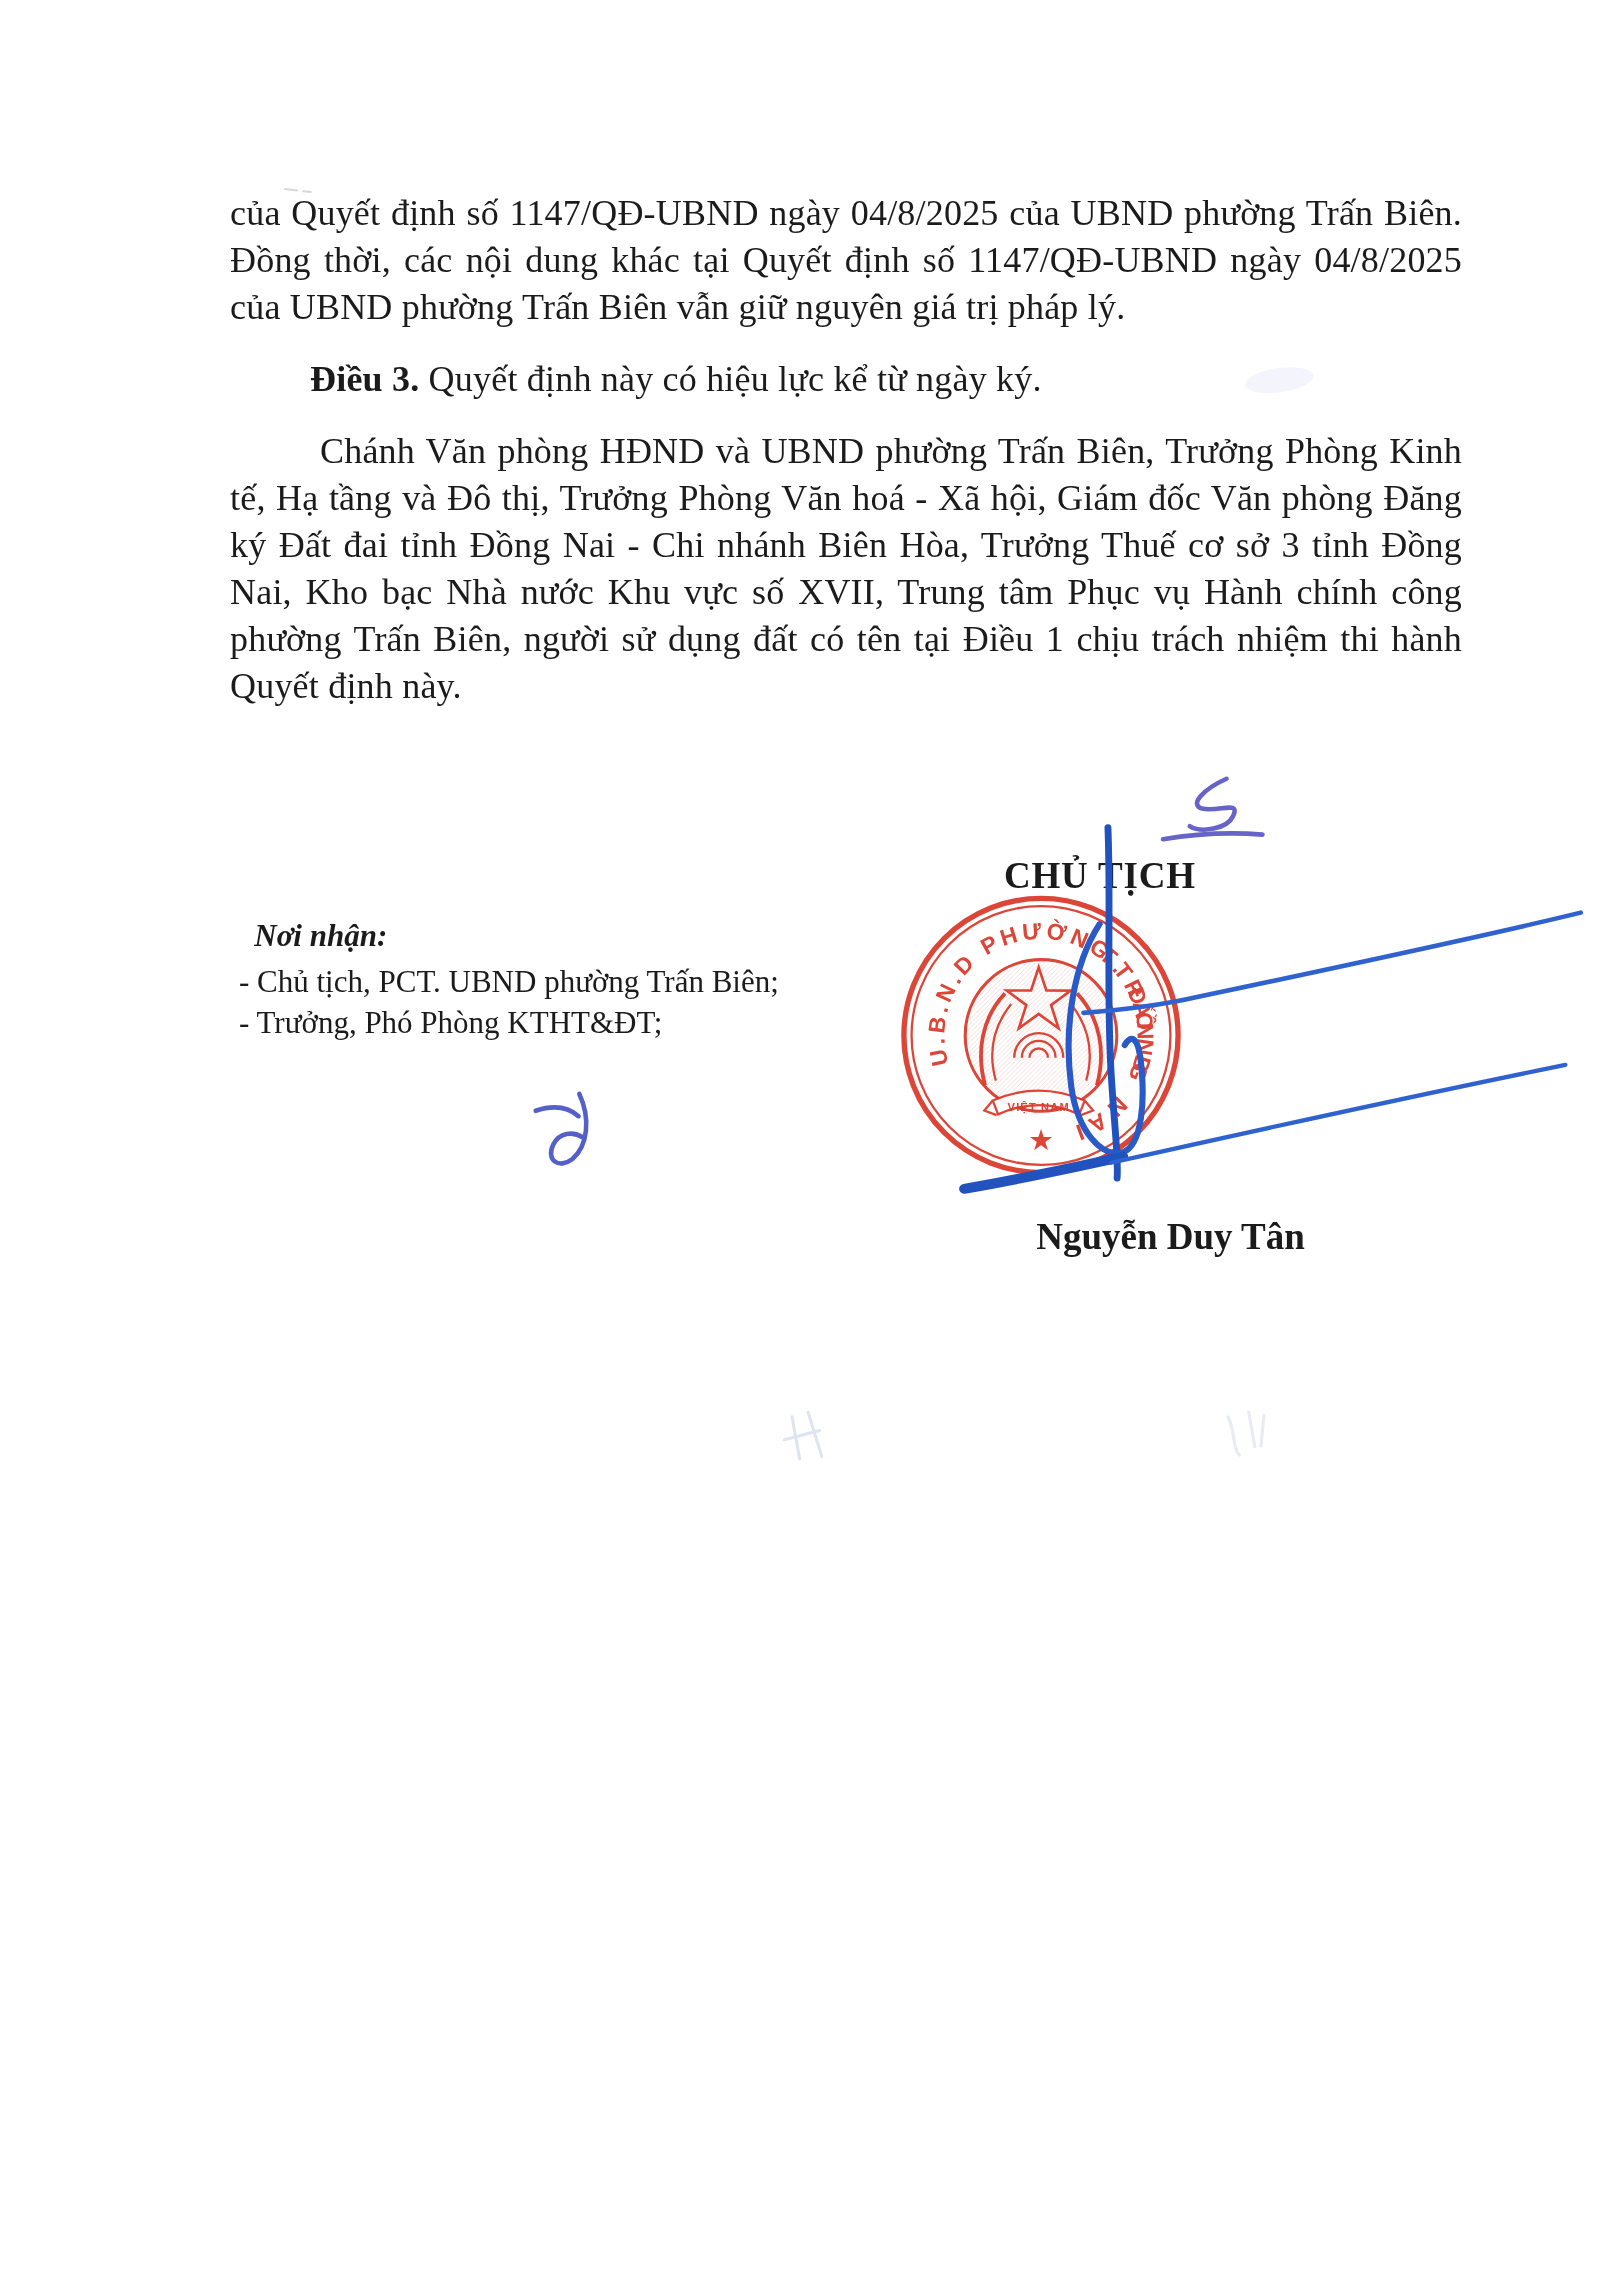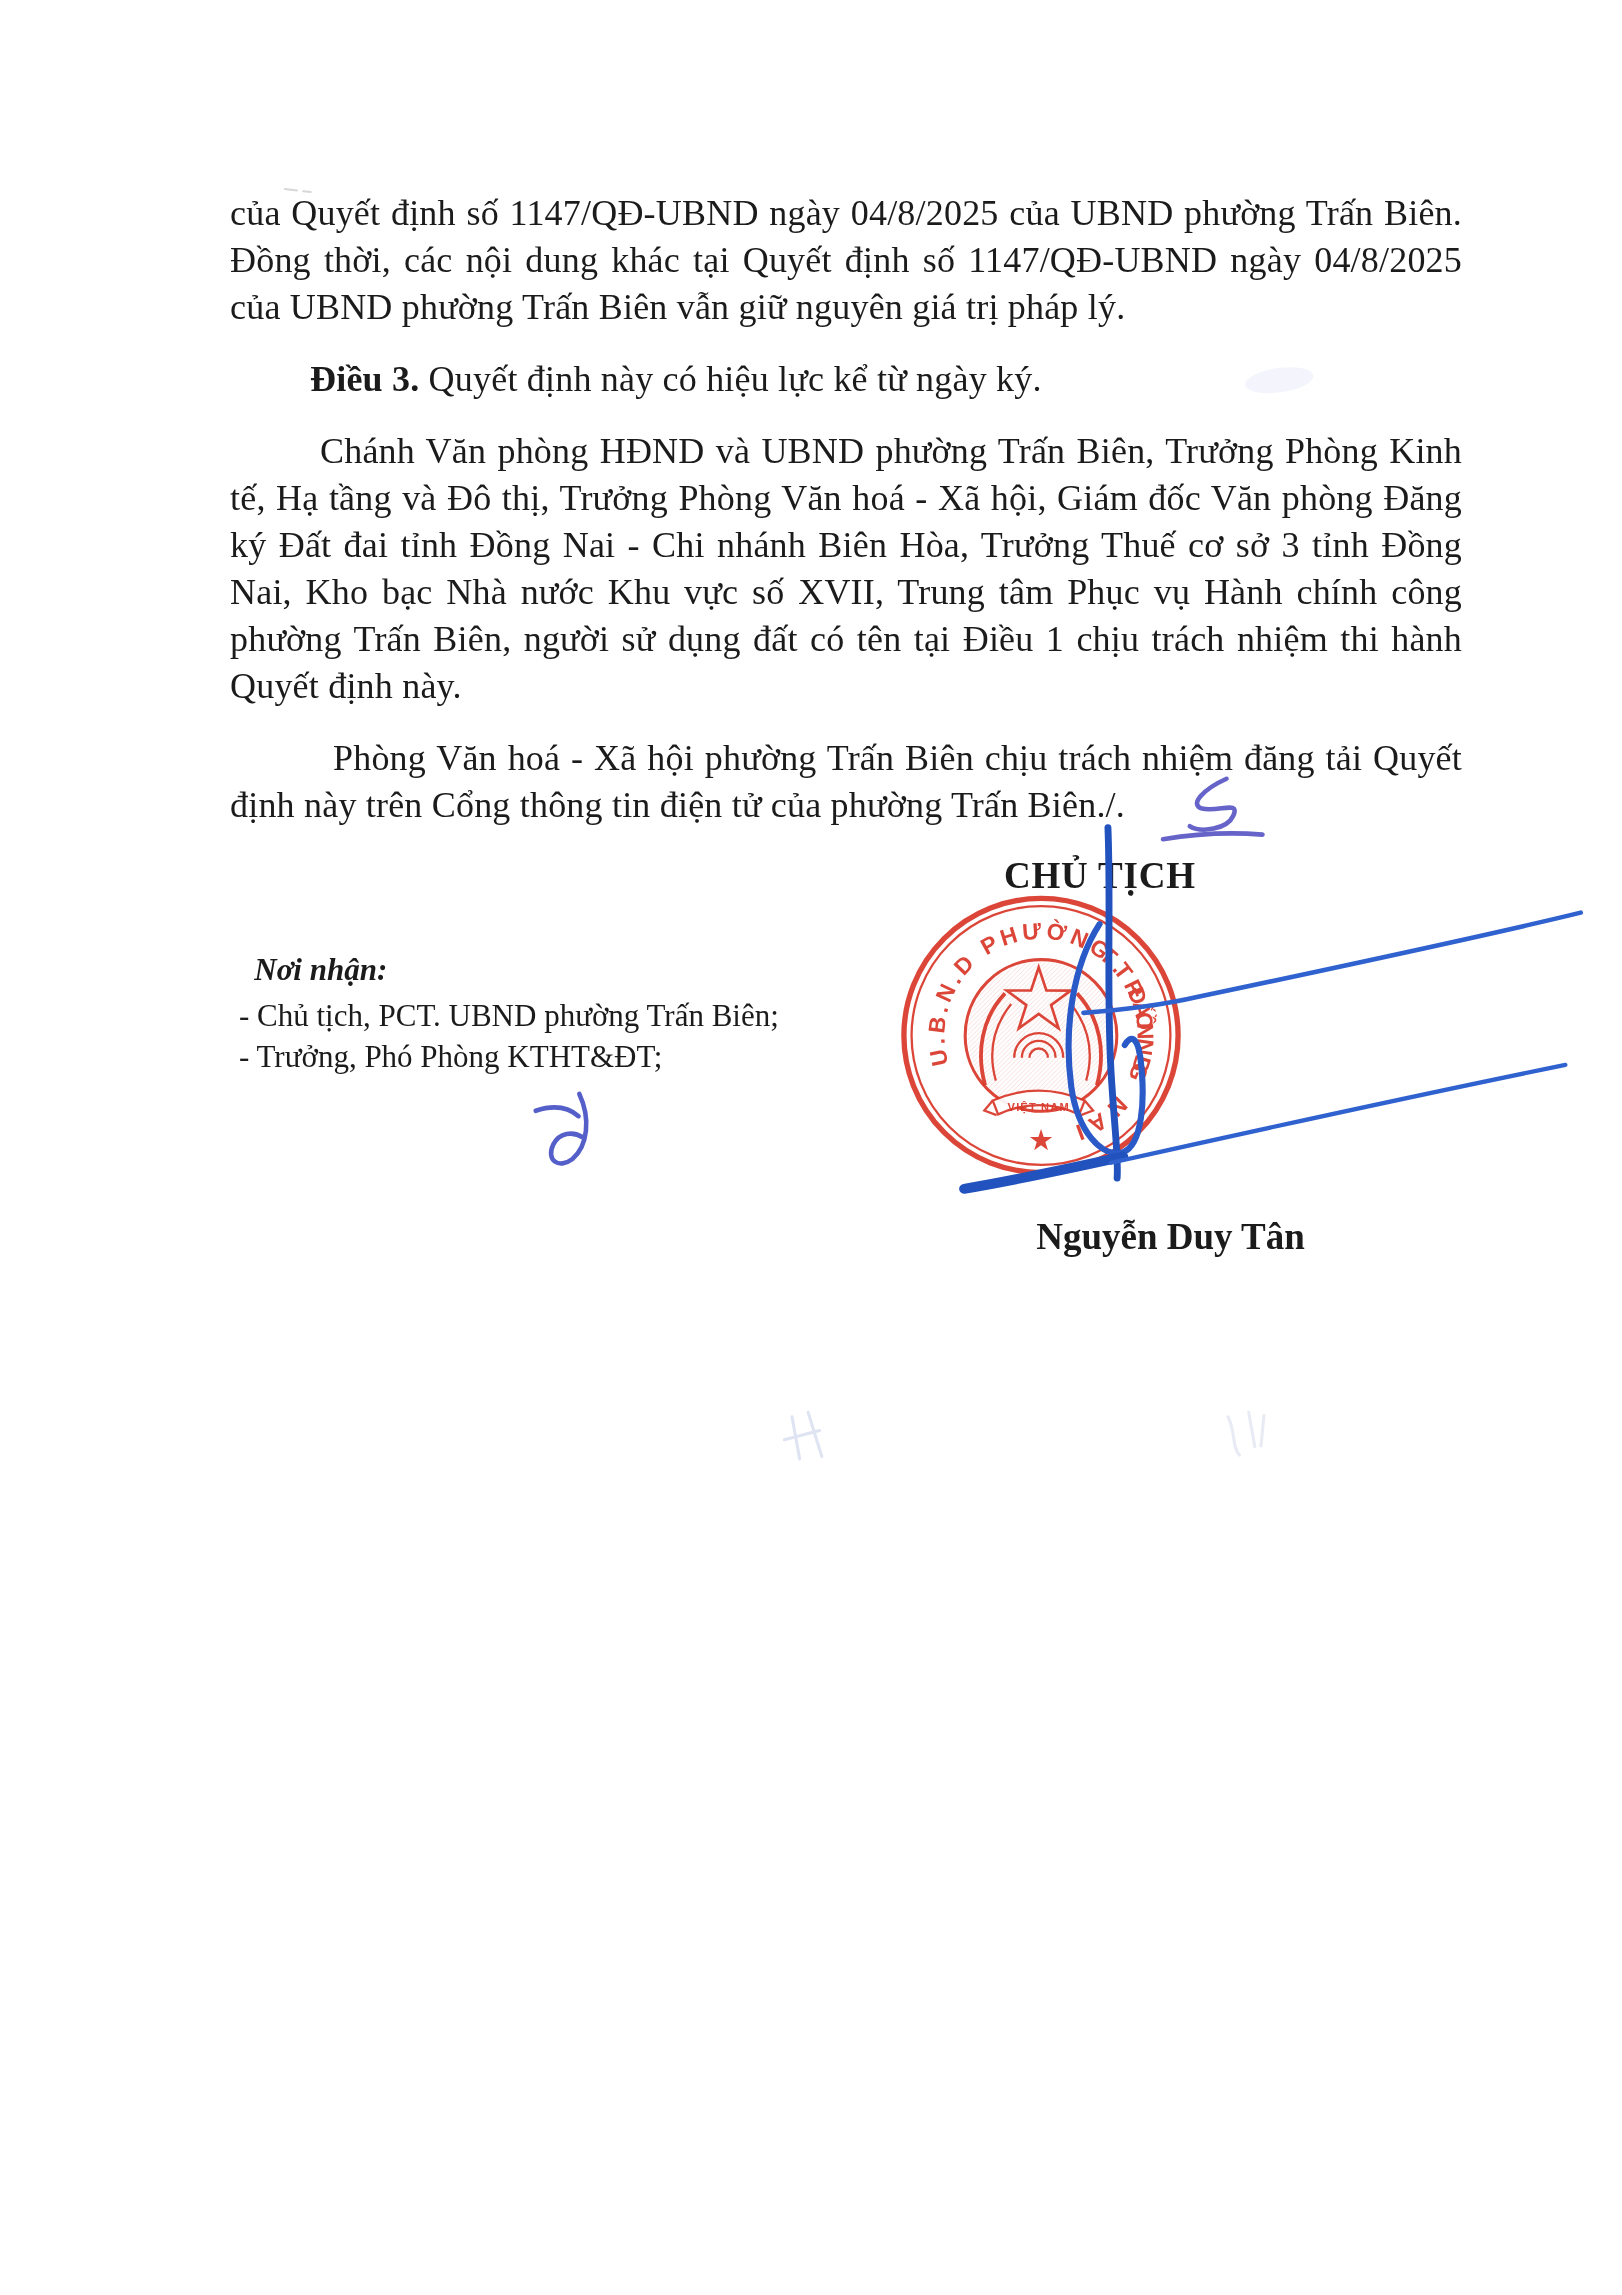--- a/index.html
+++ b/index.html
@@ -31,35 +31,33 @@
     position:absolute;left:987px;top:1186px;width:367px;
     text-align:center;font-weight:bold;font-size:37px;line-height:44px;margin-top:29px;
   }
   .recipients{
     position:absolute;left:239px;top:915px;width:689px;
     font-size:31px;line-height:41px;
   }
   .recipients .rc-label{
     font-weight:bold;font-style:italic;margin-left:15.3px;margin-bottom:4.6px;
     font-size:31px;
-    margin-top:34px;
   }
   .seal-svg{position:absolute;left:884px;top:880px;width:314px;height:314px;}
   .sig-overlay{position:absolute;left:0;top:0;width:1623px;height:2295px;pointer-events:none;}
 </style>
 </head>
 <body>
 
 <div class="page">
 
   <div class="content">
     <p><span>của Quyết định số 1147/QĐ-UBND ngày 04/8/2025 của UBND phường Trấn Biên. Đồng thời, các nội dung khác tại Quyết định số 1147/QĐ-UBND ngày 04/8/2025 của UBND phường Trấn Biên vẫn giữ nguyên giá trị pháp lý.</span></p>
     <p class="p-dieu"><b class="lead">Điều 3.</b><span> Quyết định này có hiệu lực kể từ ngày ký.</span></p>
     <p class="p-body"><span>Chánh Văn phòng HĐND và UBND phường Trấn Biên, Trưởng Phòng Kinh tế, Hạ tầng và Đô thị, Trưởng Phòng Văn hoá - Xã hội, Giám đốc Văn phòng Đăng ký Đất đai tỉnh Đồng Nai - Chi nhánh Biên Hòa, Trưởng Thuế cơ sở 3 tỉnh Đồng Nai, Kho bạc Nhà nước Khu vực số XVII, Trung tâm Phục vụ Hành chính công phường Trấn Biên, người sử dụng đất có tên tại Điều 1 chịu trách nhiệm thi hành Quyết định này.</span></p>
-    <p class="p-last"><span>Phòng Văn hoá - Xã hội phường Trấn Biên chịu trách nhiệm đăng tải Quyết định này trên Cổng thông tin điện tử của phường Trấn Biên./.</span></p>
   </div>
 
   <div class="sig-title">CHỦ TỊCH</div>
   <div class="sig-name">Nguyễn Duy Tân</div>
 
   <div class="recipients">
     <div class="rc-label">Nơi nhận:</div>
     <div>- Chủ tịch, PCT. UBND phường Trấn Biên;</div>
     <div>- Trưởng, Phó Phòng KTHT&amp;ĐT;</div>
   </div>

